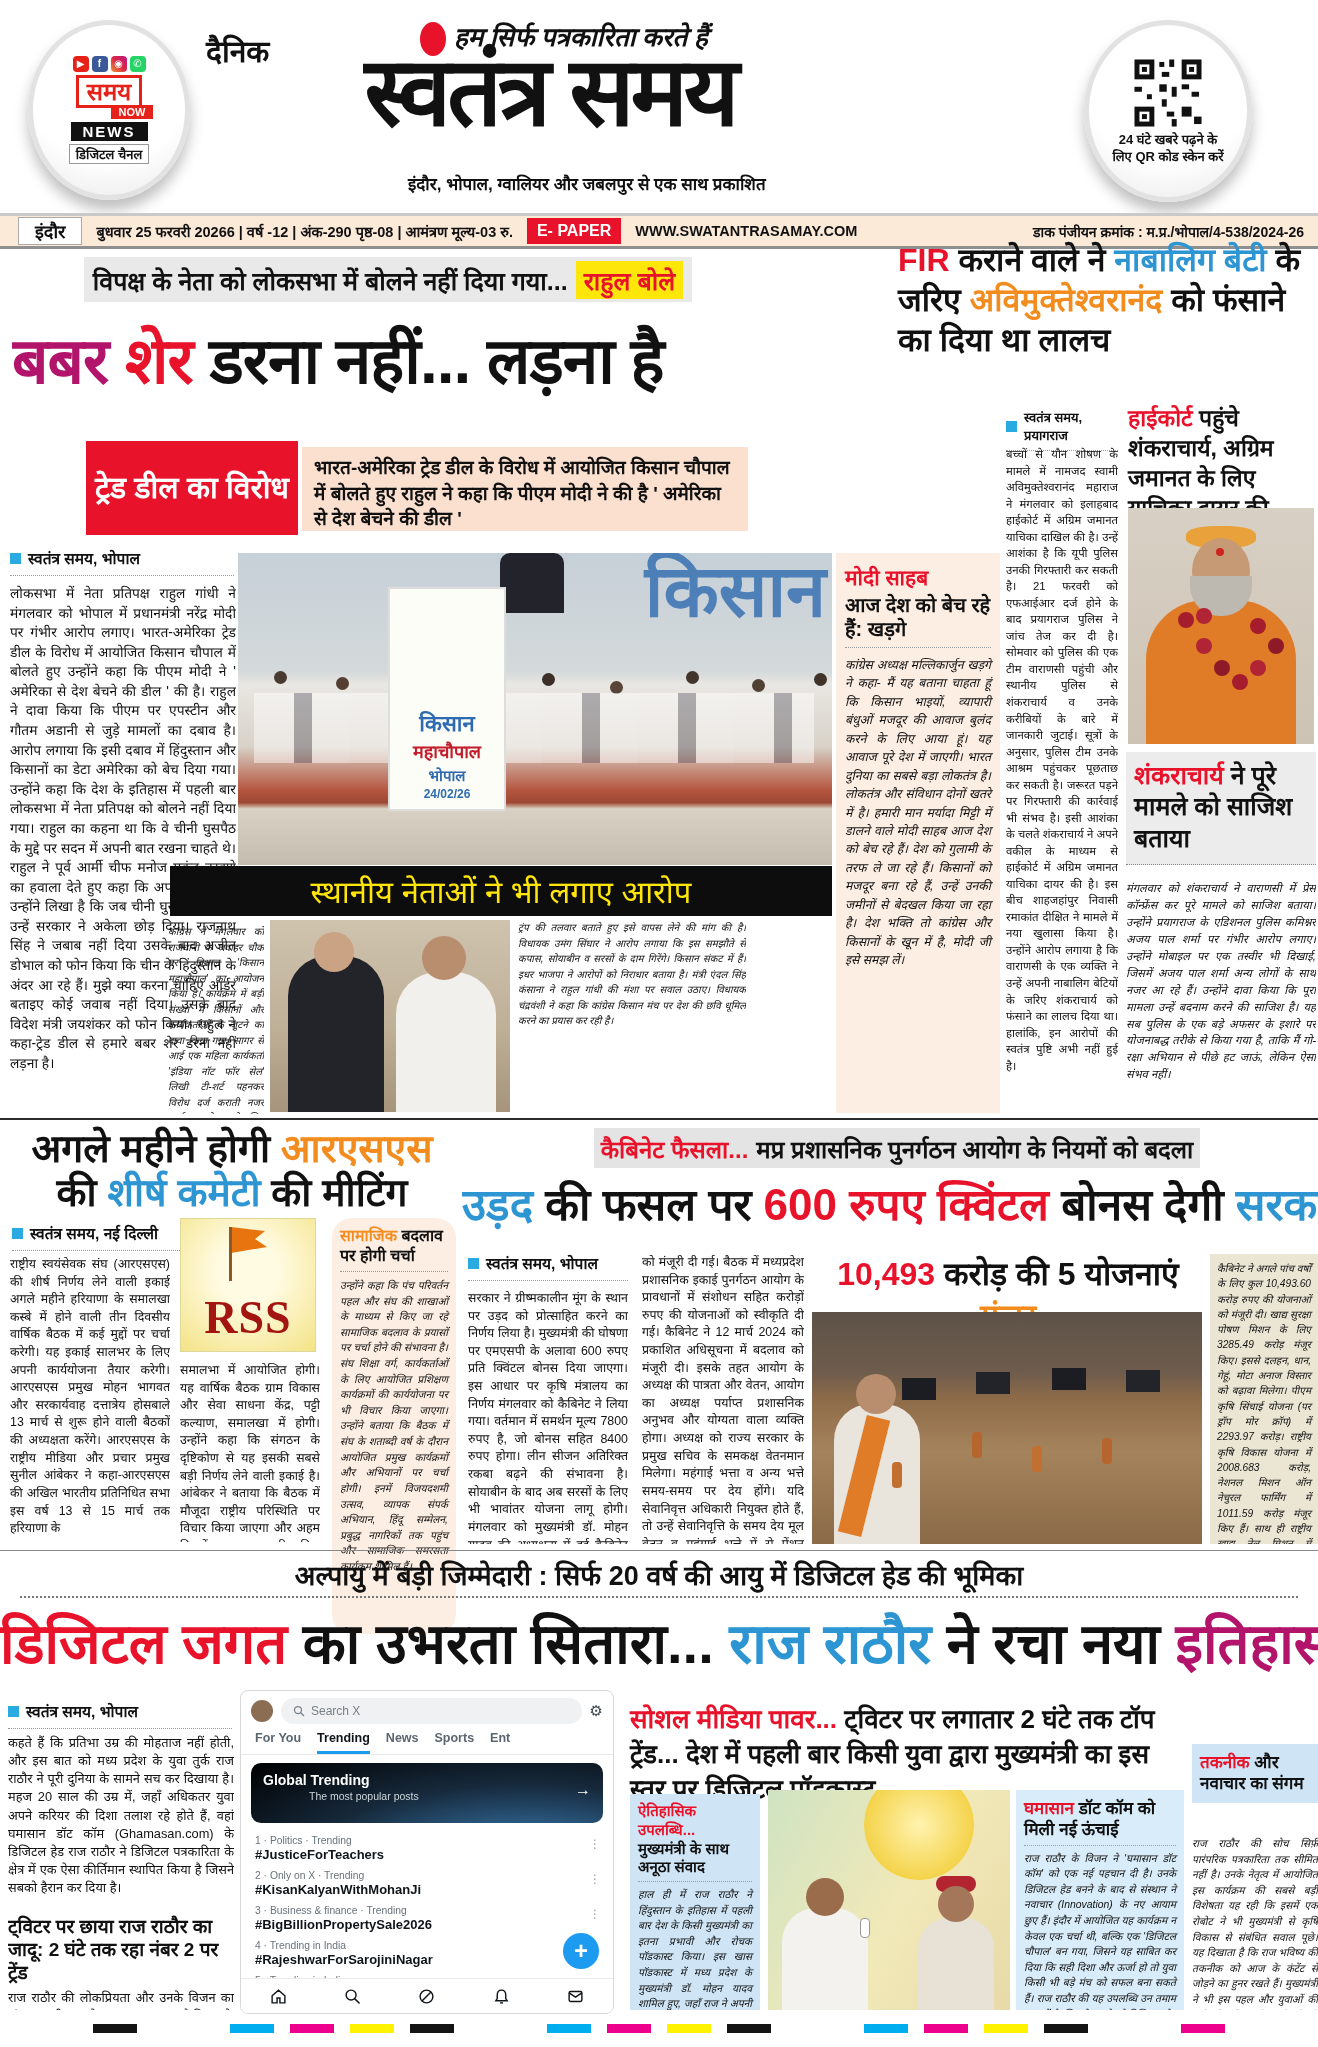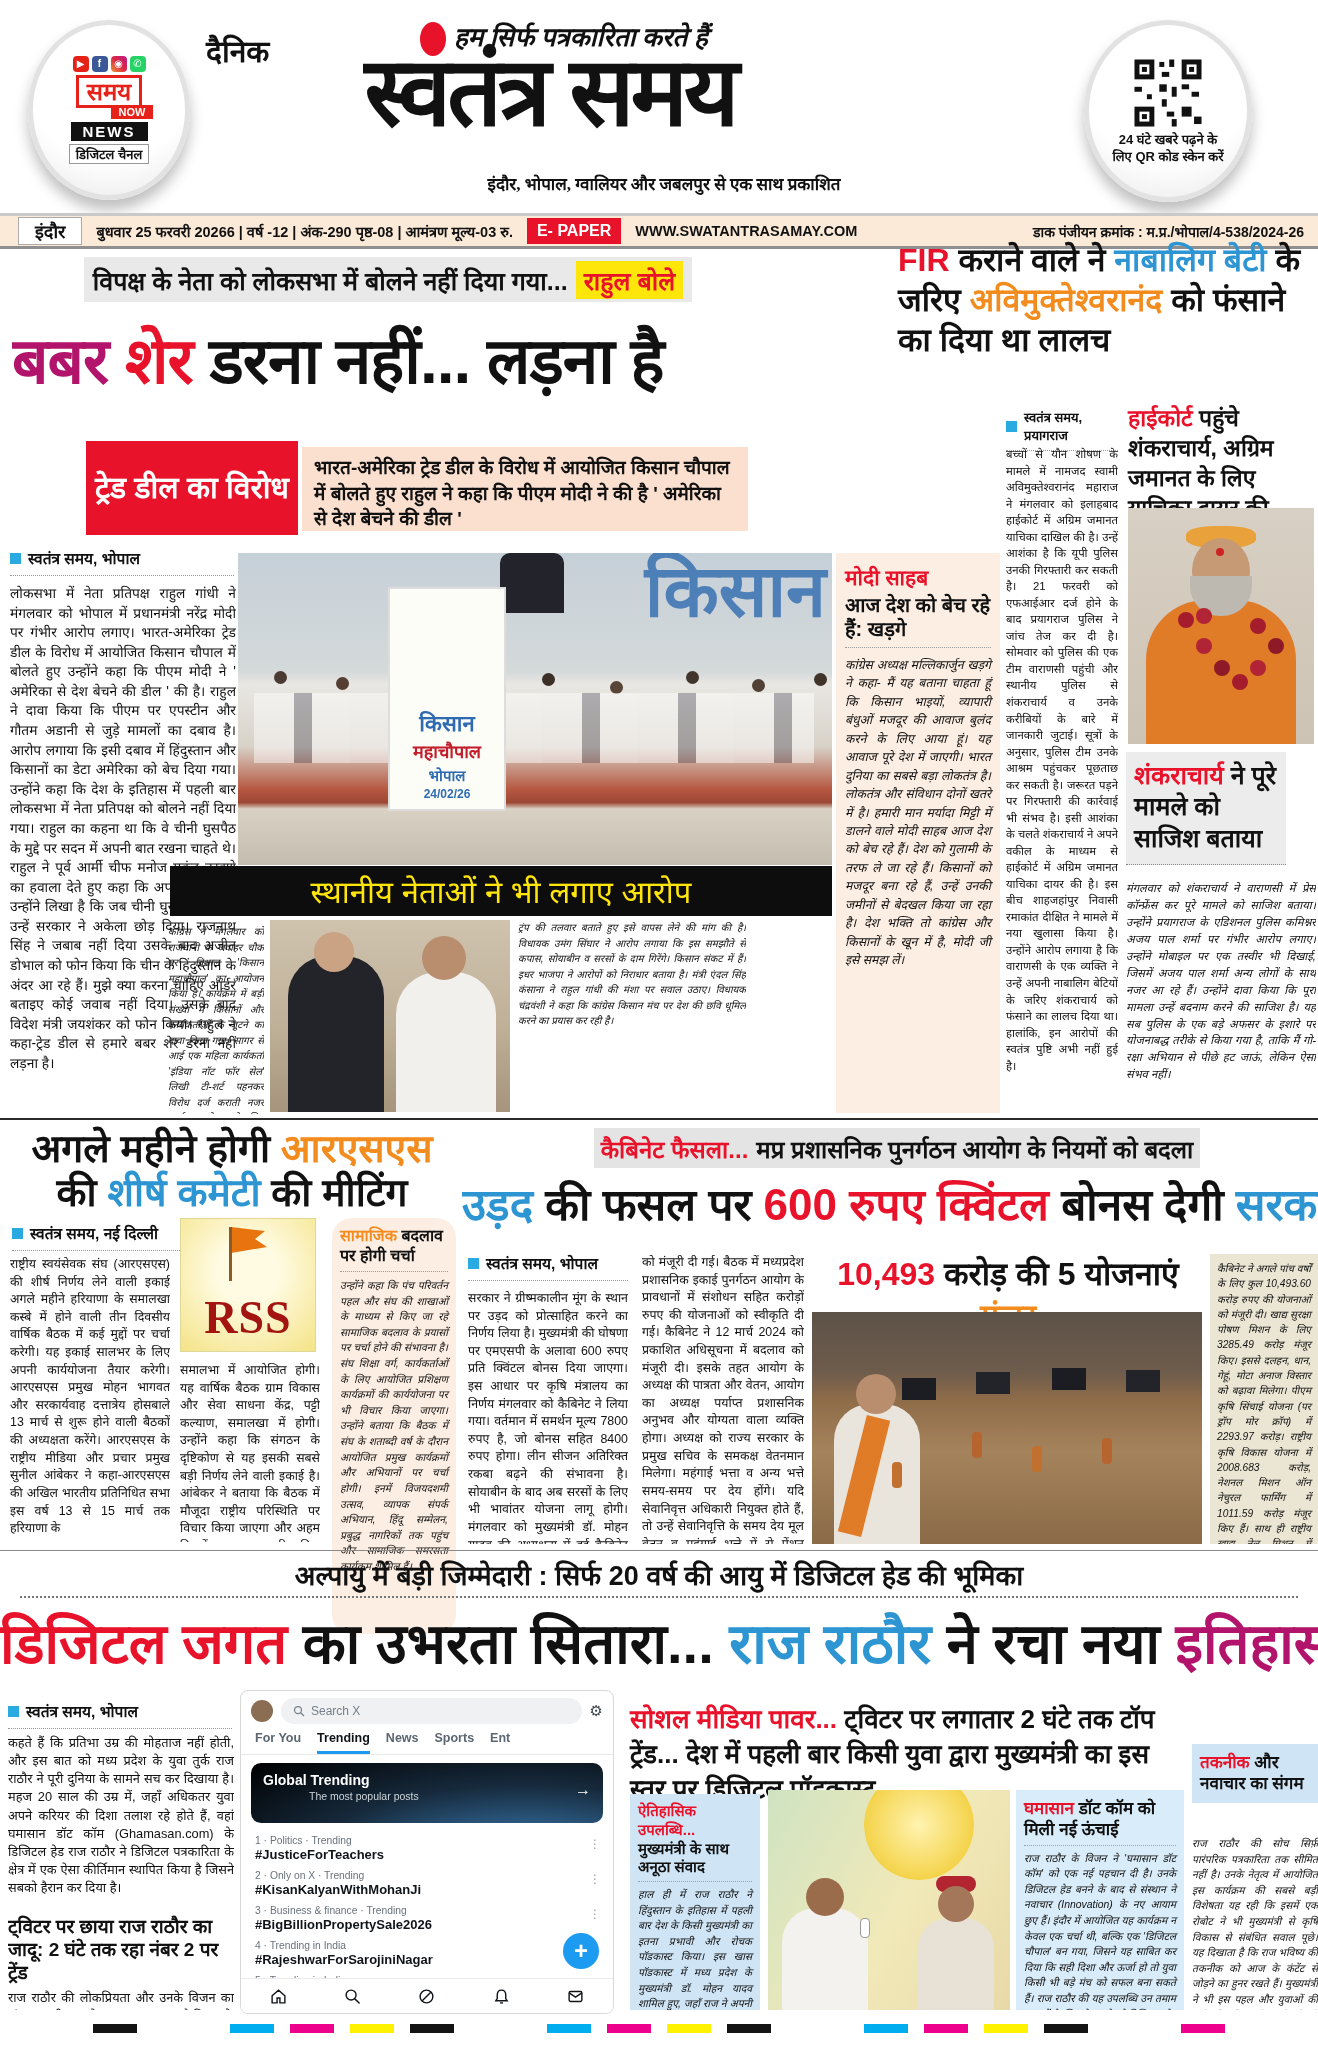--- a/index.html
+++ b/index.html
@@ -19,21 +19,21 @@
   .soc{width:16px;height:16px;border-radius:4px;color:#fff;font-size:10px;line-height:16px;text-align:center;font-weight:bold;}
   .soc.yt{background:#e62117;} .soc.fb{background:#3b5998;} .soc.ig{background:linear-gradient(45deg,#f09433,#dc2743,#bc1888);} .soc.wa{background:#25d366;}
   .logo-samay{color:#e62119;border:3px solid #e62119;font-weight:900;font-size:24px;padding:0 8px;line-height:1.15;background:#fff;}
   .logo-now{background:#e62119;color:#fff;font-weight:900;font-size:11px;padding:1px 8px;margin-top:-6px;margin-left:46px;}
   .logo-news{background:#111;color:#fff;font-weight:900;font-size:15px;letter-spacing:2px;padding:1px 12px;}
   .logo-channel{font-weight:900;font-size:13px;border:1px solid #999;padding:0 6px;background:#fff;}
   #daily-label{left:206px;top:30px;font-size:30px;font-weight:900;}
   #red-dot{left:420px;top:22px;width:26px;height:34px;border-radius:50%;background:#e8132b;}
   #tagline{left:454px;top:18px;font-size:26px;font-weight:900;font-style:italic;font-family:"Liberation Serif","DejaVu Serif",serif;}
   #main-title{left:192px;top:34px;width:716px;text-align:center;font-size:96px;font-weight:900;letter-spacing:-4px;line-height:1.2;white-space:nowrap;}
-  #masthead-sub{left:408px;top:172px;width:512px;text-align:center;font-size:17px;font-weight:700;font-family:Liberation Serif, serif;}
+  #masthead-sub{left:408px;top:172px;width:512px;text-align:left;font-size:17px;font-weight:700;}
   #qr-badge{left:1084px;top:20px;width:158px;height:172px;}
   .qr-text{font-size:13px;font-weight:900;line-height:1.25;width:120px;}
   
   #dateline{left:0;top:213px;width:1318px;height:36px;background:#fcead9;border-top:3px solid #c9c9c9;
             border-bottom:3px solid #8f8f8f;display:flex;align-items:center;gap:14px;padding:0 0 0 18px;box-sizing:border-box;}
   .city-box{background:#fff;border:1px solid #aaa;font-weight:900;font-size:18px;padding:1px 16px;}
   .issue-info{font-weight:700;font-size:14.5px;}
   .epaper{background:#e8132b;color:#fff;font-weight:900;font-size:16px;padding:4px 10px;}
   .website{font-weight:900;font-size:14.5px;}
   .postal{margin-left:auto;margin-right:14px;font-weight:900;font-size:14px;}
@@ -87,21 +87,21 @@
   #fir-body{left:1006px;top:446px;width:112px;height:666px;font-size:11.4px;line-height:1.45;}
   #fir-sidehead{left:1128px;top:404px;width:188px;font-size:23px;font-weight:900;line-height:1.3;}
   #shankar-photo{left:1128px;top:508px;width:186px;height:236px;background:linear-gradient(180deg,#d8d0c4 0%,#cdc3b4 100%);}
   .sh-robe{position:absolute;left:18px;top:92px;width:150px;height:144px;background:#e07b28;border-radius:60px 60px 0 0;}
   .sh-face{position:absolute;left:64px;top:30px;width:58px;height:66px;border-radius:50%;background:#c69a74;}
   .sh-beard{position:absolute;left:62px;top:68px;width:62px;height:40px;border-radius:0 0 30px 30px;background:#bdb8b0;}
   .sh-band{position:absolute;left:58px;top:18px;width:70px;height:22px;border-radius:40%;background:#e9a23b;}
   .sh-tilak{position:absolute;left:88px;top:40px;width:8px;height:8px;border-radius:50%;background:#c22;}
   .sh-garl{position:absolute;left:50px;top:104px;width:16px;height:16px;border-radius:50%;background:#a51d2c;
       box-shadow:18px 26px 0 #b02436,36px 48px 0 #8e1a28,54px 62px 0 #a51d2c,72px 48px 0 #b02436,90px 26px 0 #8e1a28,72px 6px 0 #a51d2c,18px -4px 0 #b02436;}
-  #sajish-title{left:1126px;top:752px;width:160px;background:#ececec;font-size:25px;font-weight:900;line-height:1.25;
+  #sajish-title{left:1126px;top:752px;width:190px;background:#ececec;font-size:25px;font-weight:900;line-height:1.25;
                 padding:8px 8px 10px;box-sizing:border-box;border-bottom:1px dotted #888;}
   #sajish-body{left:1126px;top:880px;width:190px;height:232px;font-size:11.3px;line-height:1.5;}
   .hrule{left:0;width:1318px;border-top:2px solid #2b2b2b;}
   
   #rss-headline{left:8px;top:1127px;width:448px;text-align:center;font-size:39px;font-weight:900;line-height:1.13;}
   #rss-byline{left:12px;top:1222px;width:200px;}
   #rss-col1{left:10px;top:1256px;width:160px;height:286px;font-size:12.4px;line-height:1.42;}
   #rss-logo{left:180px;top:1218px;width:134px;height:132px;background:radial-gradient(circle at 50% 40%,#fffbe2 30%,#f4e386 100%);
             border:1px solid #e0d79a;display:flex;align-items:flex-end;justify-content:center;}
   .rss-word{font-family:"Liberation Serif","DejaVu Serif",serif;font-weight:900;font-size:46px;color:#a31510;line-height:1;margin-bottom:10px;letter-spacing:1px;}

